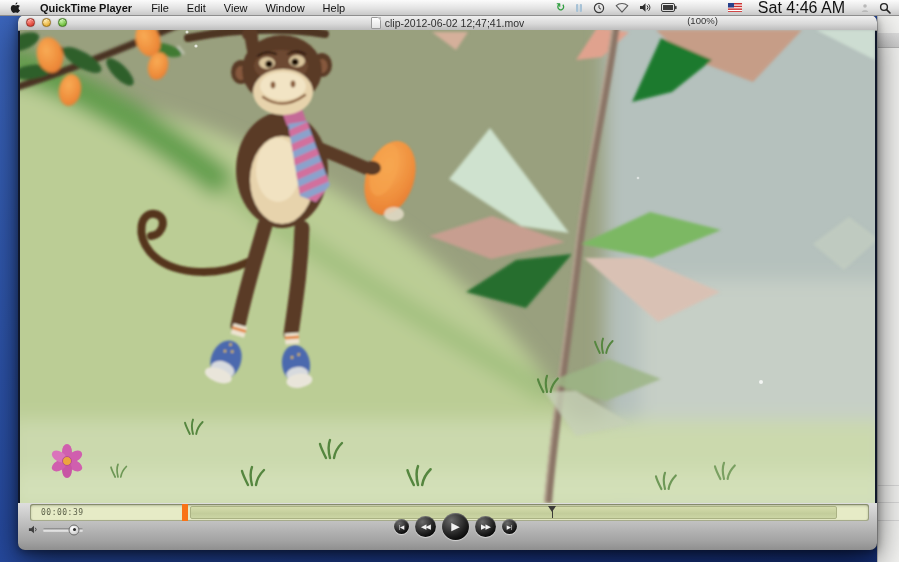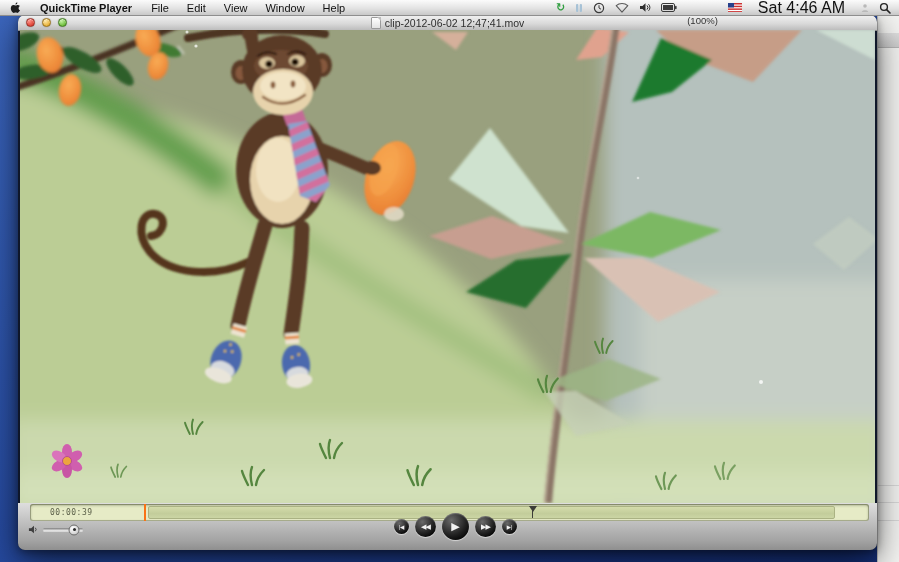--- a/index.html
+++ b/index.html
@@ -82,22 +82,22 @@
     background:radial-gradient(ellipse 90% 100% at 35% 100%,rgba(70,70,70,.35),rgba(70,70,70,0) 70%);
     pointer-events:none;
   }
   .groove{
     position:absolute;left:12px;right:8px;top:1px;height:17px;
     background:#e6ebc6;border-radius:3px;
     box-shadow:inset 0 1px 3px rgba(60,65,40,.55),inset 0 0 0 1px rgba(120,125,95,.5);
     display:flex;
   }
   .timebox{
-    width:116px;display:flex;align-items:center;
-    border-right:2px solid #f97316;padding-left:20px;box-sizing:border-box;
+    width:158px;display:flex;align-items:center;
+    border-right:6px solid #f97316;padding-left:11px;box-sizing:border-box;
   }
   .time-text{font-size:8px;color:#5c614a;letter-spacing:.5px;font-family:"DejaVu Sans Mono","Liberation Mono",monospace;}
   .track{position:relative;flex:1;margin:0;}
   .loaded{
     position:absolute;left:2px;top:2px;bottom:2px;
     background:linear-gradient(#d4dcab,#c3cd9b 60%,#cbd5a4);
     border:1px solid #aab283;border-radius:2px;box-sizing:border-box;
   }
   .playhead{position:absolute;top:2px;transform:translateX(-50%);width:0;height:0;
     border-left:4px solid transparent;border-right:4px solid transparent;border-top:6px solid #3c3c38;}

